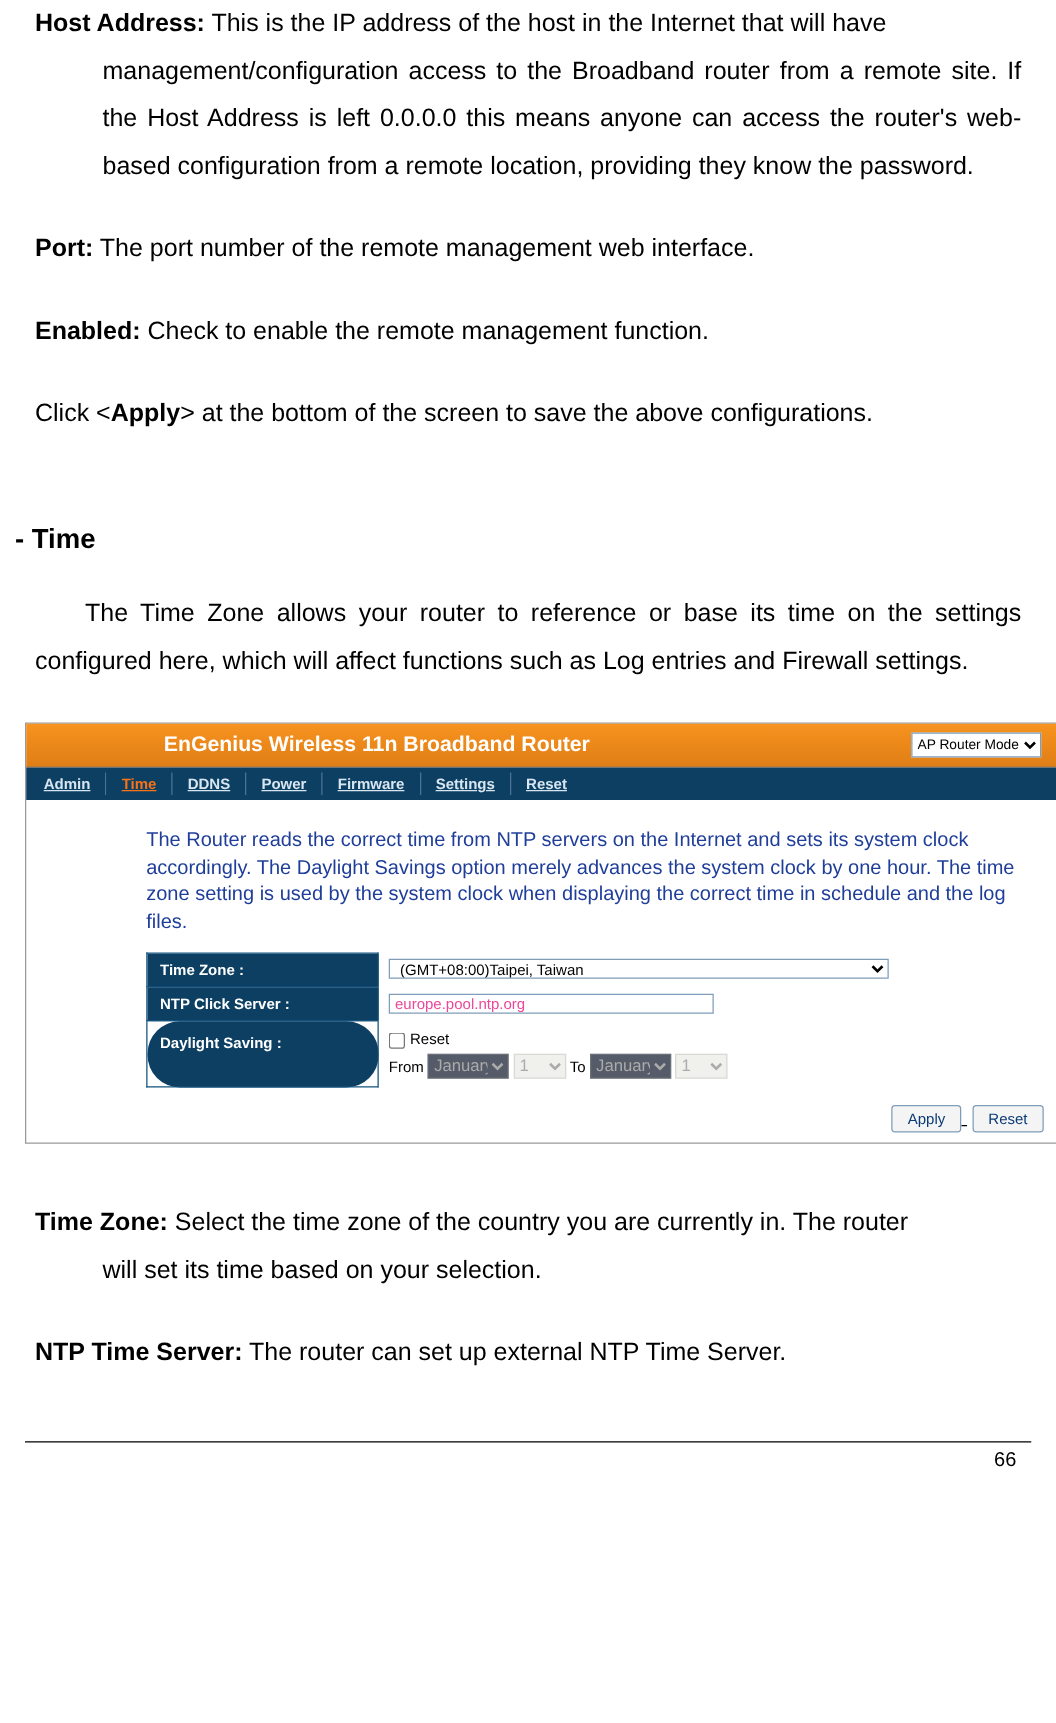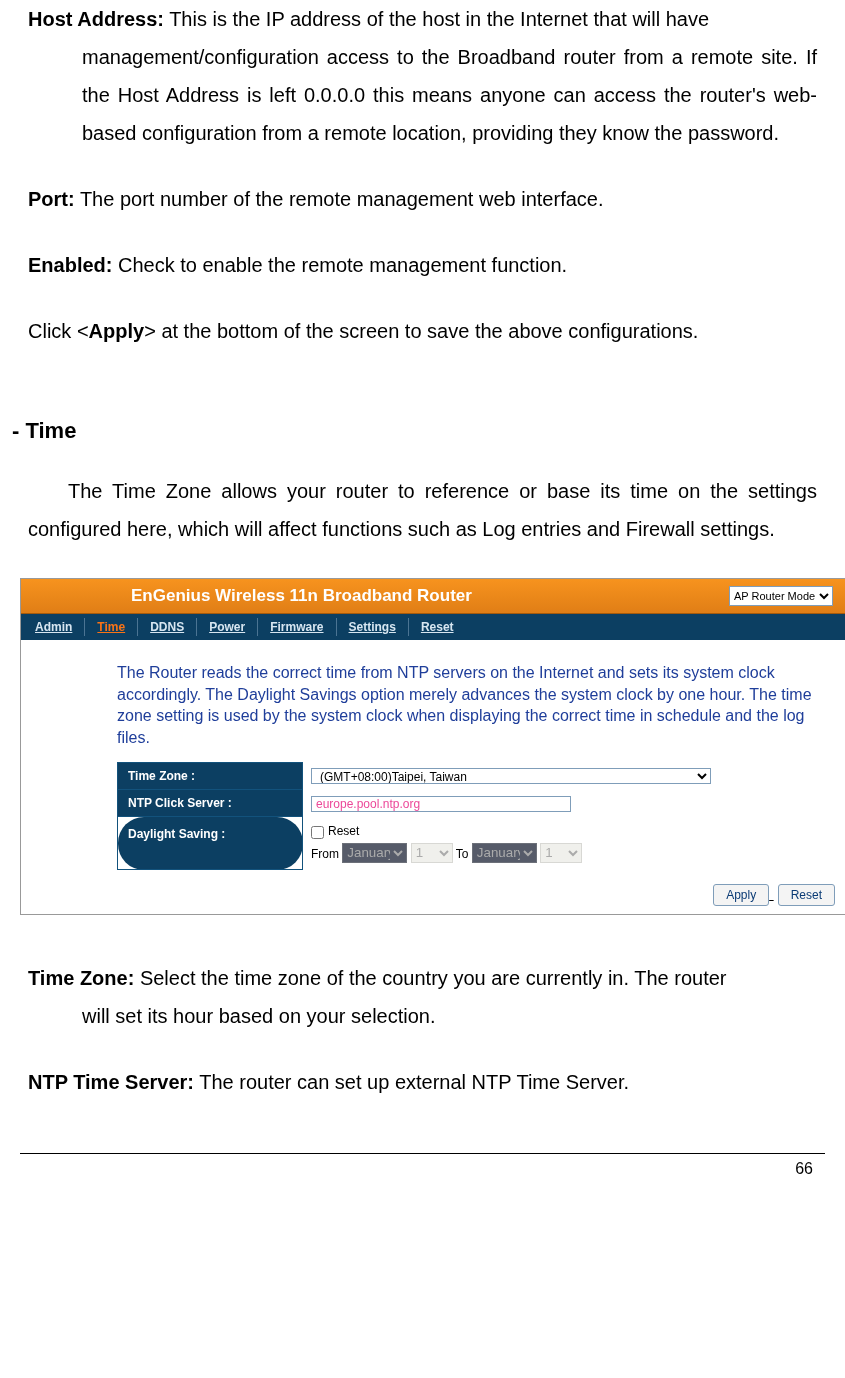--- a/index.html
+++ b/index.html
@@ -218,21 +218,21 @@
     </div>
     <div class="btn-row">
       <span class="btn">Apply</span>
       <span class="btn">Reset</span>
     </div>
   </div>
 
   <div class="def-block">
     <span class="def-label">Time Zone:</span>
     <span> Select the time zone of the country you are currently in. The router</span>
-    <div class="def-continued">will set its hour based on your selection.</div>
+    <div class="def-continued">will set its time based on your selection.</div>
   </div>
 
   <div class="def-block" style="margin-bottom:0;">
     <span class="def-label">NTP Time Server:</span>
     <span>The router can set up external NTP Time Server.</span>
   </div>
 
   <hr class="foot-rule">
   <div class="page-num">66</div>
 </div>

